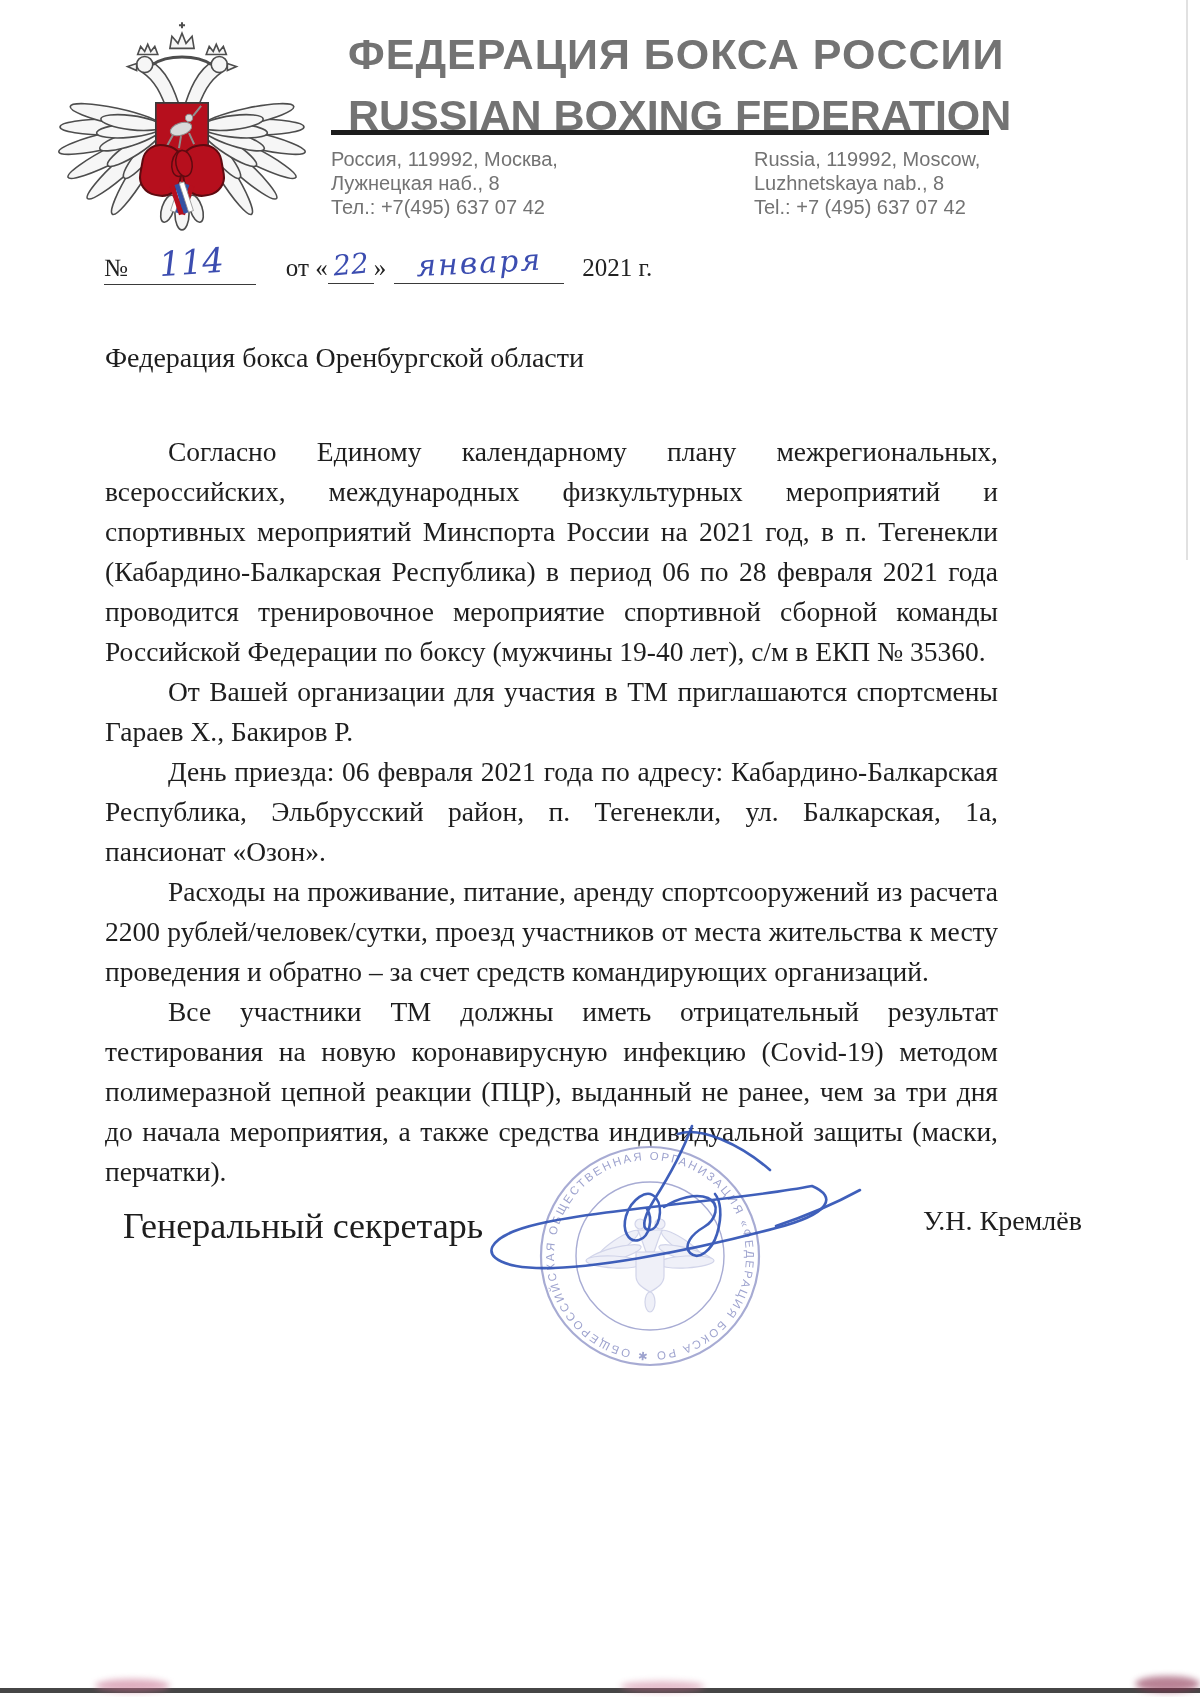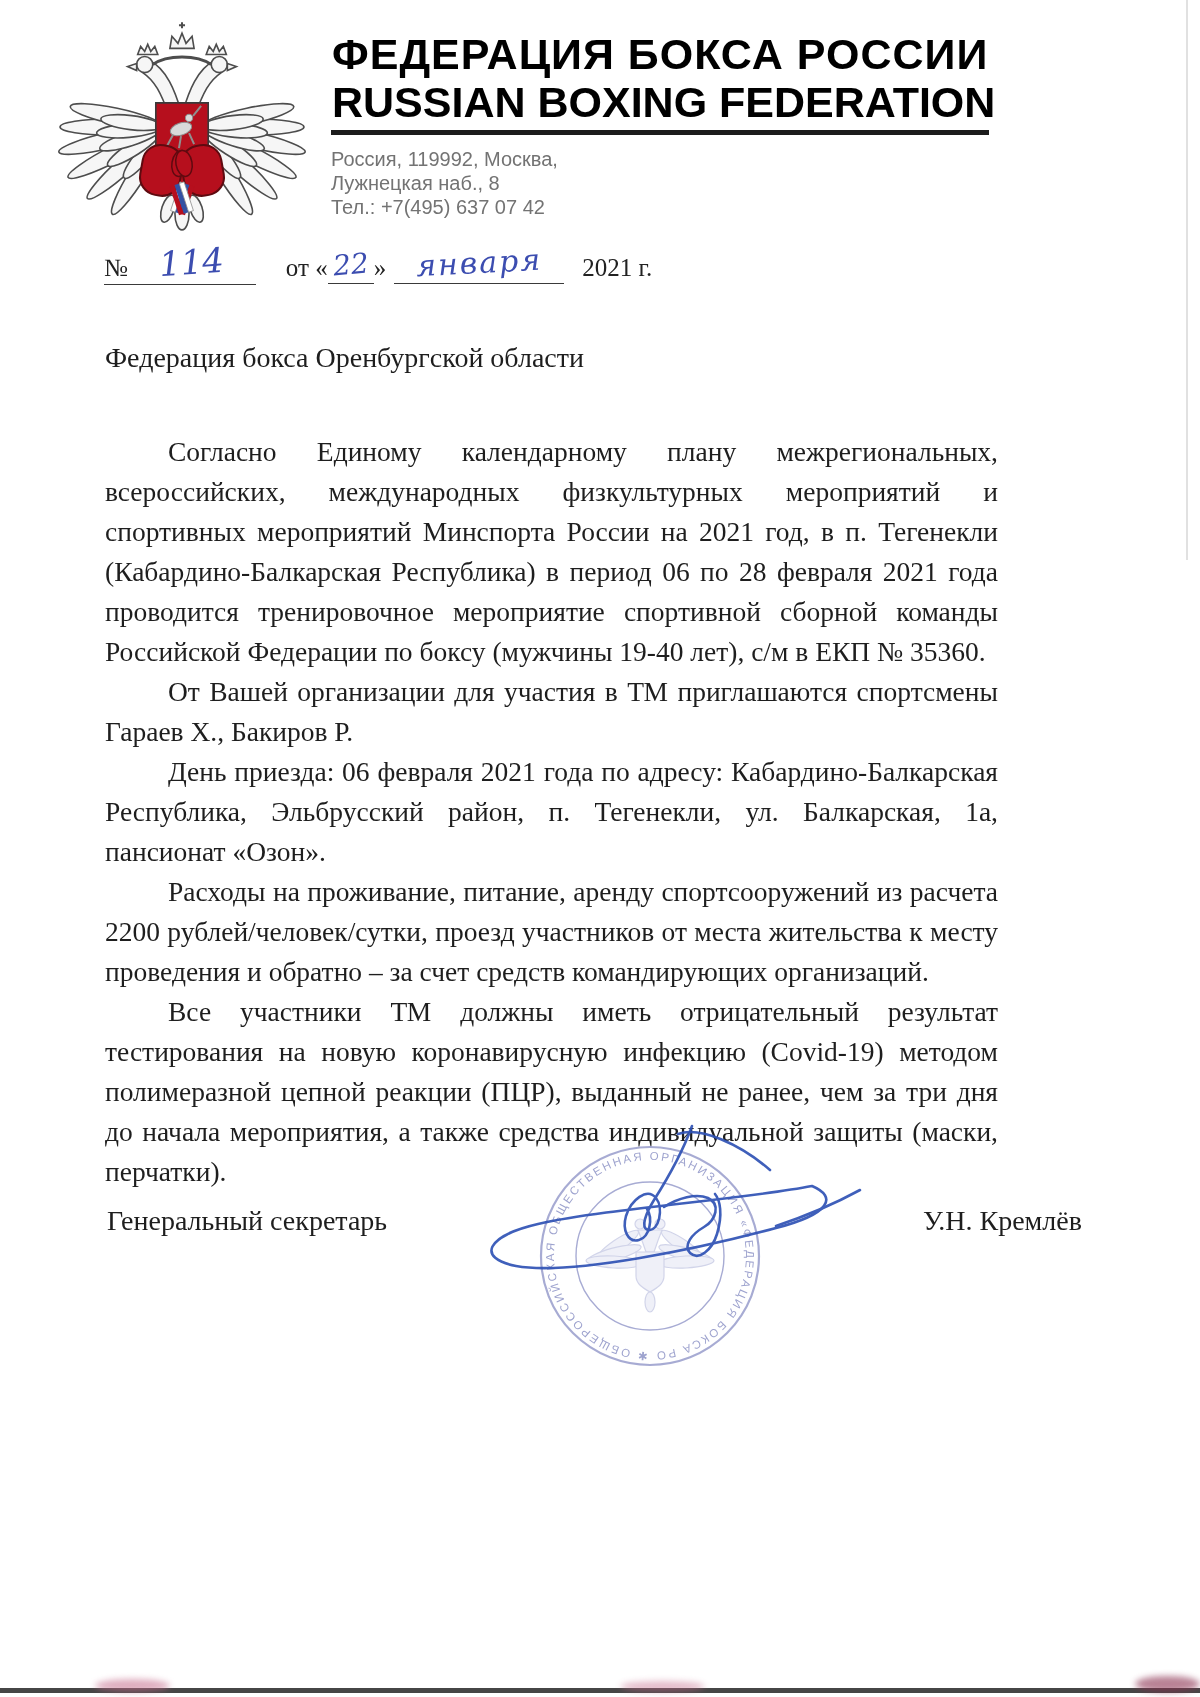--- a/index.html
+++ b/index.html
@@ -3,24 +3,24 @@
 <meta charset="utf-8">
 <style>
   html,body{margin:0;padding:0;background:#e8e8e8;}
   .page{
     position:relative;width:1200px;height:1697px;background:#ffffff;
     margin:0 auto;overflow:hidden;
     font-family:"Liberation Serif","DejaVu Serif",serif;color:#1e1e1e;
   }
   
   .emblem{position:absolute;left:56px;top:14px;width:252px;height:222px;}
-  .lh-title{position:absolute;left:332px;top:30px;width:660px;
-    font-family:"Liberation Sans","DejaVu Sans",sans-serif;font-weight:700;color:#000000;}
+  .lh-title{position:absolute;left:348px;top:30px;width:660px;
+    font-family:"Liberation Sans","DejaVu Sans",sans-serif;font-weight:700;color:#737373;}
   .lh-title .t1{font-size:43px;letter-spacing:1px;line-height:48px;white-space:nowrap;}
-  .lh-title .t2{font-size:43px;letter-spacing:0px;line-height:48px;white-space:nowrap;}
+  .lh-title .t2{font-size:43px;letter-spacing:0px;line-height:48px;white-space:nowrap;margin-top:13px;}
   .lh-rule{position:absolute;left:331px;top:130px;width:658px;height:5px;background:#1c1c1c;}
   .addr{position:absolute;top:147px;font-family:"Liberation Sans","DejaVu Sans",sans-serif;
     font-size:20px;line-height:24px;color:#737373;}
   .addr-ru{left:331px;}
   .addr-en{left:754px;}
   
   .ref-line{position:absolute;left:104px;top:244px;width:560px;display:flex;align-items:baseline;
     font-size:25px;color:#222;}
   .u-group{border-bottom:1.6px solid #3a3a3a;display:inline-flex;align-items:baseline;}
   .blank1{width:128px;text-align:center;}
@@ -31,21 +31,21 @@
   .hw-day{font-size:28px;transform:translateY(-2px) rotate(-5deg);}
   .hw-month{font-size:30px;letter-spacing:2px;transform:translateY(-3px) rotate(-3deg);}
   .ref-ot{margin-left:30px;}
   .ref-year{margin-left:18px;white-space:nowrap;}
   
   .recipient{position:absolute;left:105px;top:342px;width:893px;text-align:left;font-size:28px;}
   .body-text{position:absolute;left:105px;top:432px;width:893px;
     font-size:27.5px;line-height:40px;text-align:justify;}
   .body-text p{margin:0;text-indent:63px;}
   
-  .sig-title{position:absolute;left:107px;top:1205px;font-size:28px;white-space:nowrap;}
+  .sig-title{position:absolute;left:123px;top:1205px;font-size:36px;white-space:nowrap;}
   .sig-name{position:absolute;left:923px;top:1205px;width:170px;font-size:28px;white-space:nowrap;}
   .stamp{position:absolute;left:534px;top:1140px;width:232px;height:232px;}
   .signature-ink{position:absolute;left:440px;top:1104px;width:430px;height:200px;}
   
   .footer{position:absolute;left:108px;top:1490px;font-size:17.5px;line-height:28px;color:#222;}
   
   .scan-edge-right{position:absolute;left:1186px;top:0;width:2px;height:560px;background:#c9c9c9;opacity:.55;}
   .scan-bottom{position:absolute;left:0;top:1688px;width:1200px;height:5px;background:#464646;}
   .smudge{position:absolute;border-radius:50%;filter:blur(3px);}
   .sm1{left:95px;top:1679px;width:75px;height:13px;background:#c46a8a;opacity:.55;}
@@ -141,20 +141,25 @@
   <div class="lh-title">
     <div class="t1">ФЕДЕРАЦИЯ БОКСА РОССИИ</div>
     <div class="t2">RUSSIAN BOXING FEDERATION</div>
   </div>
   <div class="lh-rule"></div>
 
   <div class="addr addr-ru">
     <div>Россия, 119992, Москва,</div>
     <div>Лужнецкая наб., 8</div>
     <div>Тел.: +7(495) 637 07 42</div>
+  </div>
+  <div class="addr addr-en">
+    <div>Russia, 119992, Moscow,</div>
+    <div>Luzhnetskaya nab., 8</div>
+    <div>Tel.: +7 (495) 637 07 42</div>
   </div>
 
   <div class="ref-line">
     <span class="u-group">
       <span>№</span>
       <span class="blank1">
         <span class="hw hw-num">114</span>
       </span>
     </span>
     <span class="ref-ot">от «</span>

